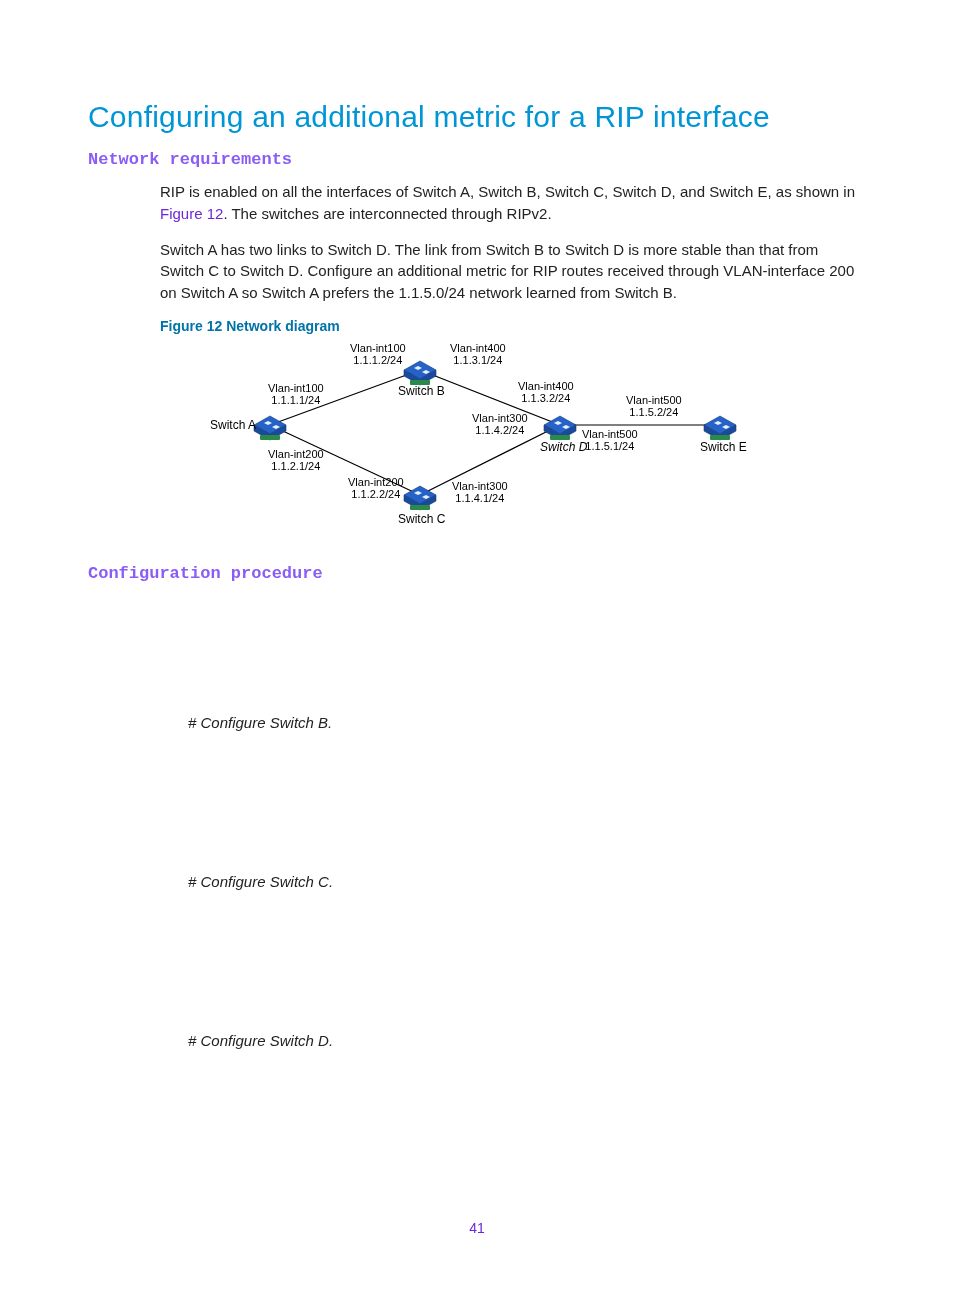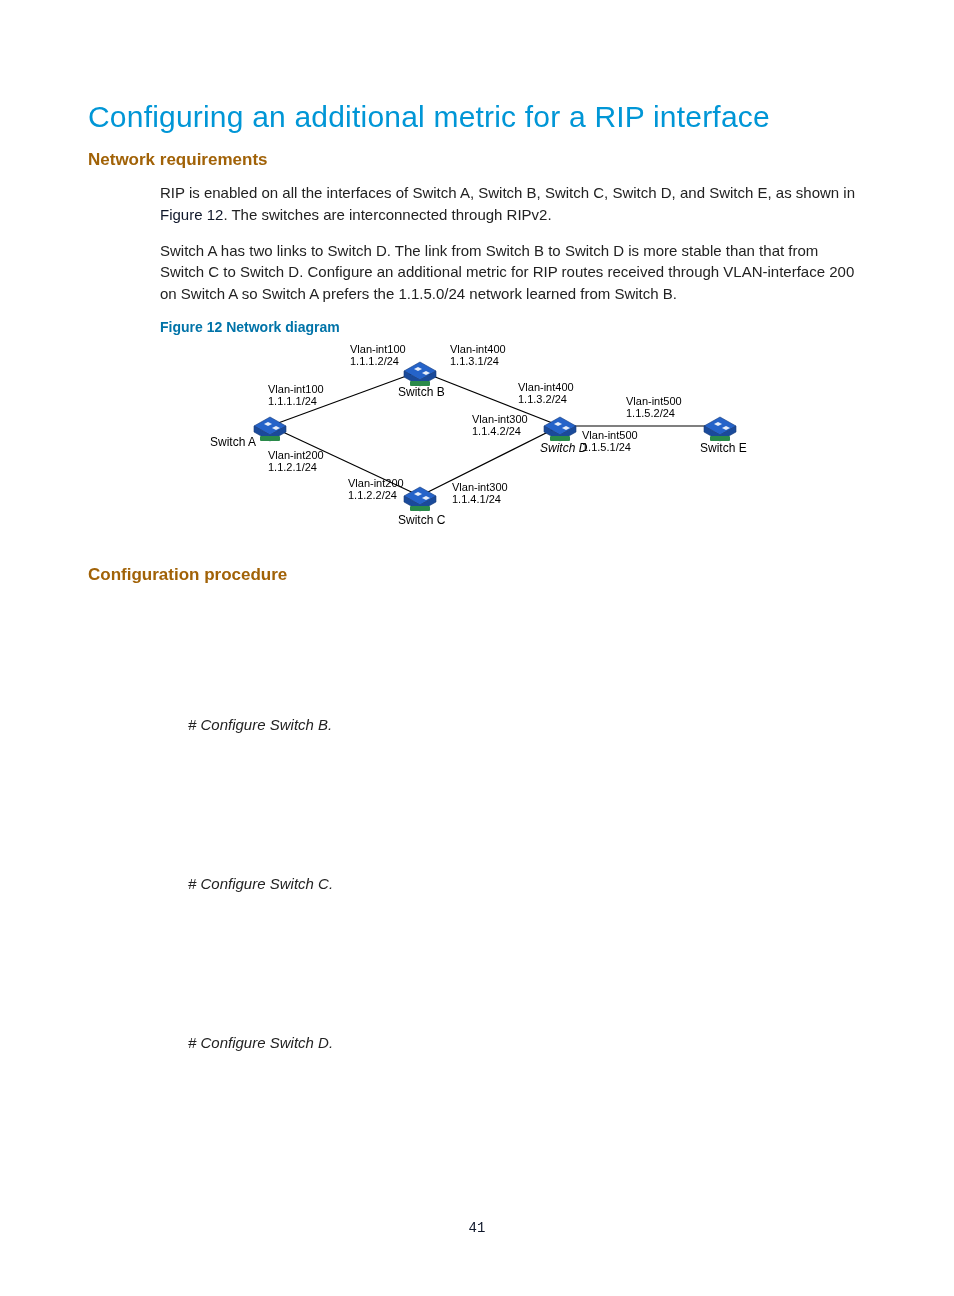--- a/index.html
+++ b/index.html
@@ -20,31 +20,32 @@
   .h1 {
     font-size: 30px;
     font-weight: 400;
     color: #0096d6;
     margin: 0 0 12px 0;
     letter-spacing: 0.2px;
   }
   .h2 {
     font-size: 17px;
     font-weight: 700;
-    color: #a16207;
+    color: #8b5cf6;
     margin: 16px 0 12px 0;
+    font-family: Liberation Mono, monospace;
   }
   .body-text {
     font-size: 15px;
     line-height: 1.45;
     margin: 0 0 14px 72px;
     color: #222;
   }
   .link {
-    color: #0f172a;
+    color: #6d28d9;
   }
   .fig-caption {
     font-size: 14px;
     font-weight: 700;
     color: #0073a8;
     margin: 11px 0 6px 72px;
   }
   .diagram-wrap {
     margin: 0 0 24px 72px;
     height: 200px;
@@ -58,21 +59,21 @@
   .line {
     stroke: #000;
     stroke-width: 1.2;
     fill: none;
   }
   .dlabel {
     position: absolute;
     font-size: 11px;
     line-height: 1.1;
     color: #000;
-    text-align: left;
+    text-align: center;
     white-space: nowrap;
   }
   .switch-label {
     position: absolute;
     font-size: 12px;
     color: #000;
     white-space: nowrap;
     text-align: center;
   }
   ol.steps {
@@ -101,22 +102,21 @@
   .gap {
     height: 110px;
   }
   .page-num {
     position: absolute;
     bottom: 60px;
     left: 0;
     width: 100%;
     text-align: center;
     font-size: 14px;
-    color: #0f172a;
-    font-family: Liberation Mono, monospace;
+    color: #6d28d9;
   }
 </style>
 </head>
 <body>
 
 <div class="page">
   <h1 class="h1">Configuring an additional metric for a RIP interface</h1>
 
   <h2 class="h2">Network requirements</h2>
 
@@ -149,21 +149,21 @@
         <path class="line" d="M 260 155 L 400 85"></path>
         <path class="line" d="M 400 85 L 560 85"></path>
 
         <use href="#sw" x="110" y="85"></use>
         <use href="#sw" x="260" y="30"></use>
         <use href="#sw" x="260" y="155"></use>
         <use href="#sw" x="400" y="85"></use>
         <use href="#sw" x="560" y="85"></use>
       </svg>
 
-      <div class="switch-label" style="left:50px;top:94px;">Switch A</div>
+      <div class="switch-label" style="left:50px;top:78px;">Switch A</div>
       <div class="switch-label" style="left:238px;top:44px;">Switch B</div>
       <div class="switch-label" style="left:238px;top:172px;">Switch C</div>
       <div class="switch-label" style="left:380px;top:100px;font-style:italic;">Switch D</div>
       <div class="switch-label" style="left:540px;top:100px;">Switch E</div>
 
       <div class="dlabel" style="left:108px;top:42px;">
         <span>Vlan-int100</span><br>
         <span>1.1.1.1/24</span>
       </div>
       <div class="dlabel" style="left:108px;top:108px;">

